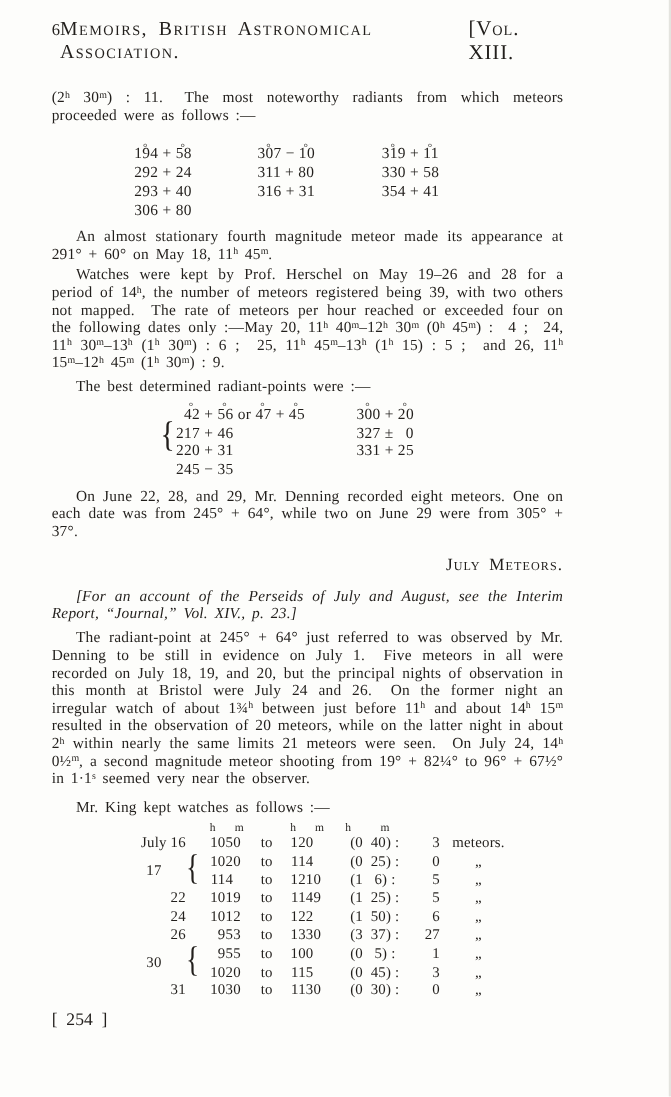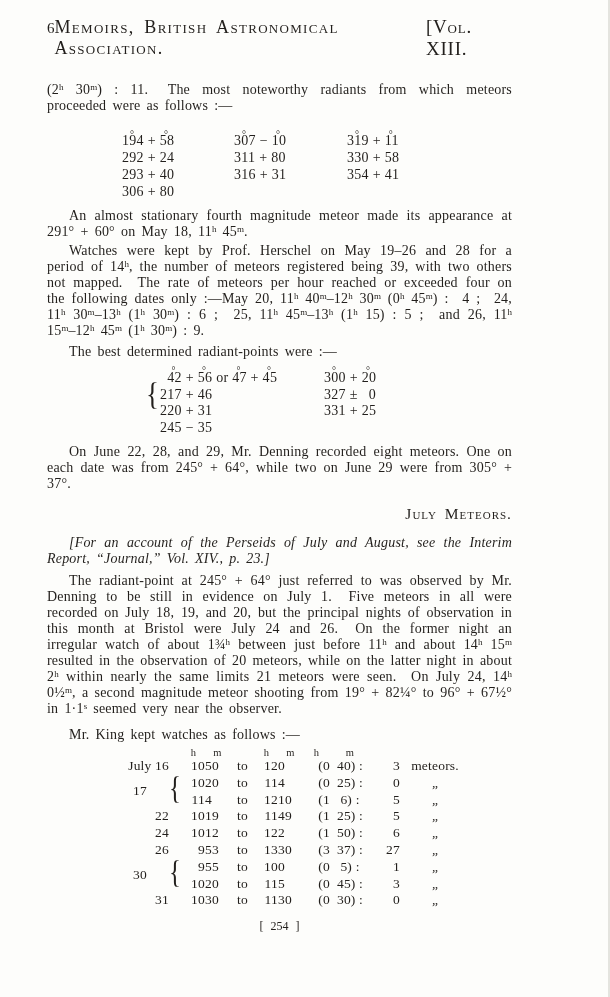--- a/index.html
+++ b/index.html
@@ -61,21 +61,21 @@
   .w-h    { width:23px; text-align:right; }
   .w-m    { width:25px; text-align:left; }
   .w-to   { width:25px; text-align:center; }
   .w-d1   { width:27px; text-align:right; }
   .w-d2   { width:40px; text-align:center; }
   .w-n    { width:30px; text-align:right; }
   .w-u    { width:70px; text-align:center; }
   td.mid  { vertical-align:middle; text-align:center; }
   .br2 { font-size:25px; display:inline-block; transform:scaleY(1.3); transform-origin:center; }
 
-  .pgfoot { text-align:center; margin-top:10px; font-size:12px; word-spacing:4px; }
+  .pgfoot { text-align:left; margin-top:10px; font-size:16px; word-spacing:4px; }
 </style>
 </head>
 <body>
 
 <div class="page">
 
   <div class="pghead">
     <span class="pgnum">6</span>
     <span class="runtitle">Memoirs, British Astronomical Association.</span>
     <span class="vol">[Vol. XIII.</span>

